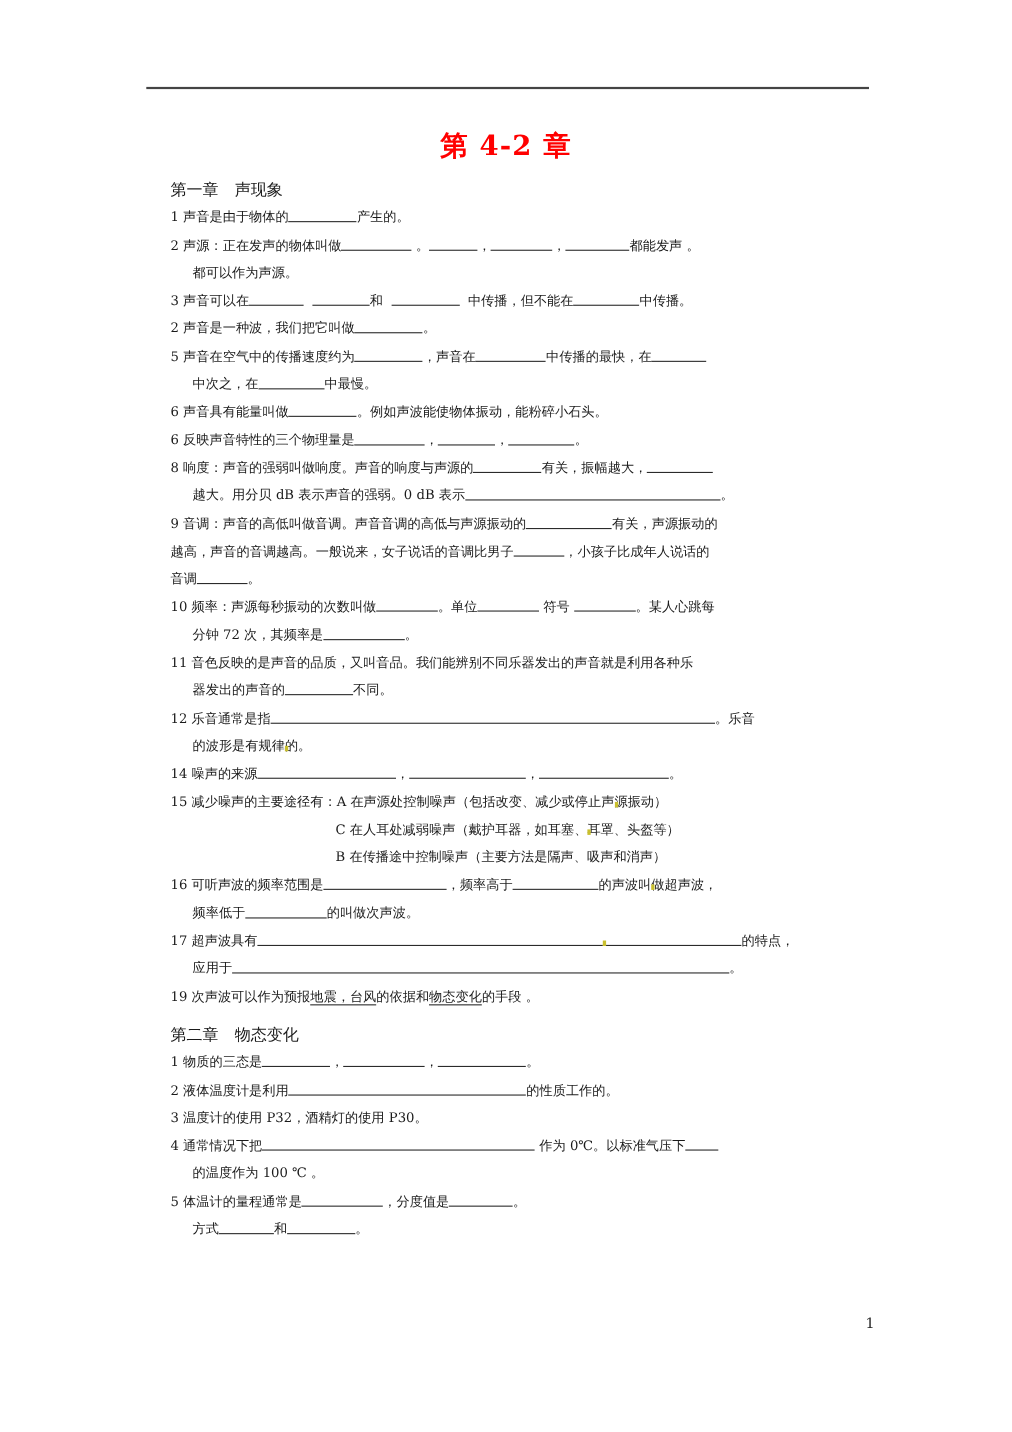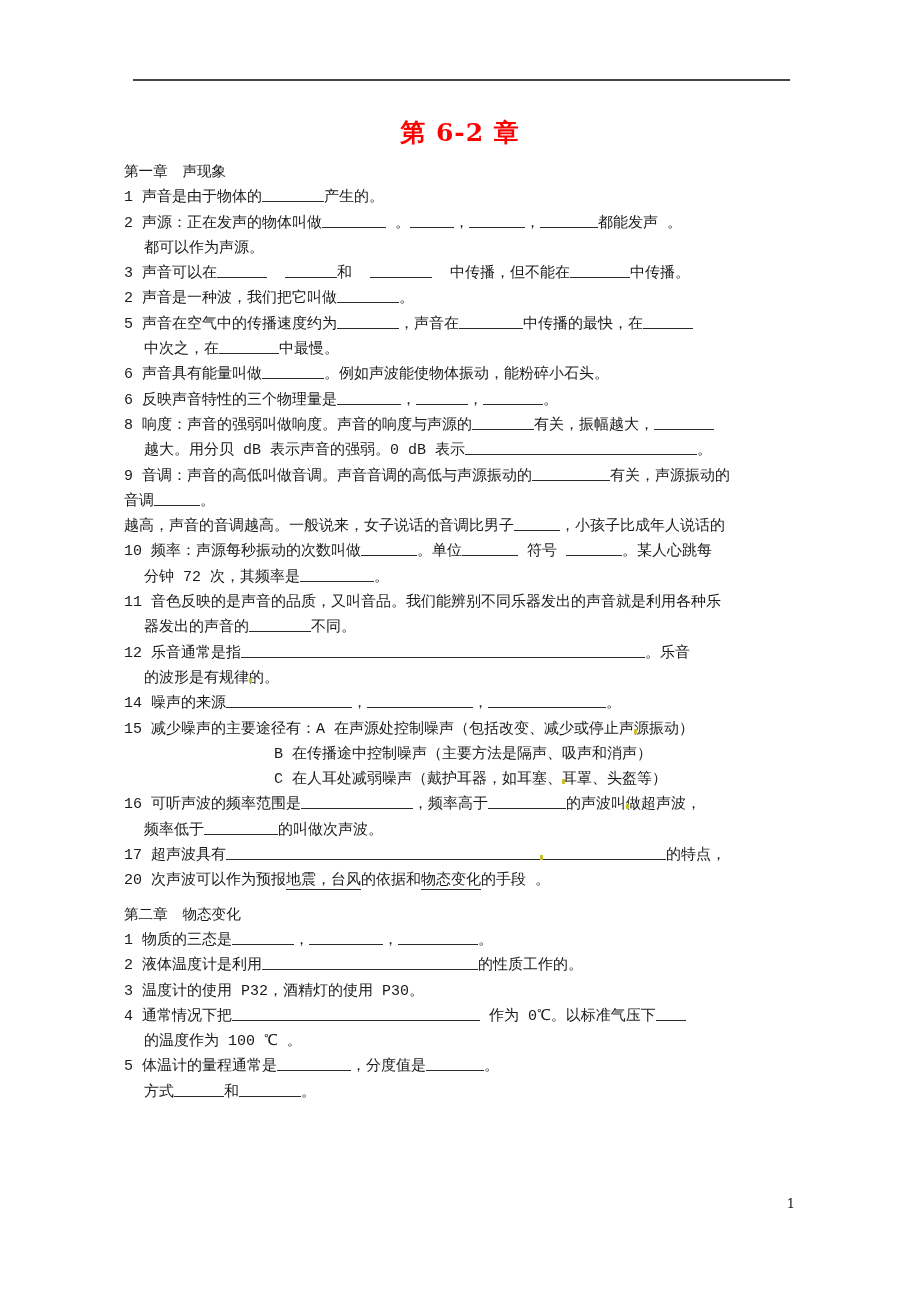--- a/index.html
+++ b/index.html
@@ -39,34 +39,33 @@
     text-align: center;
     color: #ff0000;
     font-size: 25px;
     font-weight: bold;
     letter-spacing: 1px;
     font-family: "DejaVu Serif", "Liberation Serif", serif;
   }
   
   .body-block {
     position: absolute;
-    left: 124px;
+    left: 155px;
     top: 160px;
     width: 662px;
     font-size: 14.6px;
     line-height: 25.3px;
-    font-family: Liberation Mono, monospace;
   }
   .sec-head {
     font-size: 14.6px;
     line-height: 25.3px;
     white-space: pre;
   }
   .item {
-    font-size: 15px;
+    font-size: 12px;
     line-height: 25.3px;
   }
   .item .ln {
     display: block;
     white-space: pre;
   }
   
   .ln.ind1 { padding-left: 20px; }
   .ln.ind0 { padding-left: 0px; }
   .ln.subabc { padding-left: 150px; }
@@ -108,21 +107,21 @@
     color: #222;
   }
 </style>
 </head>
 <body>
 
 <div class="page">
 
   <div class="header-rule"></div>
 
-  <div class="doc-title">第 6-2 章</div>
+  <div class="doc-title">第 4-2 章</div>
 
   <div class="body-block">
 
     <div class="sec-head">第一章　声现象</div>
 
     <div id="ch1-items">
         <div class="item">
           <span class="ln "><span>1 声音是由于物体的</span><span class="bl" style="width: 62px;"></span><span>产生的。</span></span>
         </div>
         <div class="item">
@@ -144,52 +143,53 @@
         </div>
         <div class="item">
           <span class="ln "><span>6 反映声音特性的三个物理量是</span><span class="bl" style="width: 64px;"></span><span>，</span><span class="bl" style="width: 52px;"></span><span>，</span><span class="bl" style="width: 60px;"></span><span>。</span></span>
         </div>
         <div class="item">
           <span class="ln "><span>8 响度：声音的强弱叫做响度。声音的响度与声源的</span><span class="bl" style="width: 62px;"></span><span>有关，振幅越大，</span><span class="bl" style="width: 60px;"></span></span>
           <span class="ln ind1"><span>越大。用分贝 dB 表示声音的强弱。0 dB 表示</span><span class="bl" style="width: 232px;"></span><span>。</span></span>
         </div>
         <div class="item">
           <span class="ln "><span>9 音调：声音的高低叫做音调。声音音调的高低与声源振动的</span><span class="bl" style="width: 78px;"></span><span>有关，声源振动的</span></span>
+          <span class="ln ind0"><span>越高，声音的音调越高。一般说来，女子说话的音调比男子</span><span class="bl" style="width: 46px;"></span><span>，小孩子比成年人说话的</span></span>
           <span class="ln ind0"><span>音调</span><span class="bl" style="width: 46px;"></span><span>。</span></span>
-          <span class="ln ind0"><span>越高，声音的音调越高。一般说来，女子说话的音调比男子</span><span class="bl" style="width: 46px;"></span><span>，小孩子比成年人说话的</span></span>
         </div>
         <div class="item">
           <span class="ln "><span>10 频率：声源每秒振动的次数叫做</span><span class="bl" style="width: 56px;"></span><span>。单位</span><span class="bl" style="width: 56px;"></span><span> 符号 </span><span class="bl" style="width: 56px;"></span><span>。某人心跳每</span></span>
           <span class="ln ind1"><span>分钟 72 次，其频率是</span><span class="bl" style="width: 74px;"></span><span>。</span></span>
         </div>
         <div class="item">
           <span class="ln "><span>11 音色反映的是声音的品质，又叫音品。我们能辨别不同乐器发出的声音就是利用各种乐</span></span>
           <span class="ln ind1"><span>器发出的声音的</span><span class="bl" style="width: 62px;"></span><span>不同。</span></span>
         </div>
         <div class="item">
           <span class="ln "><span>12 乐音通常是指</span><span class="bl" style="width: 404px;"></span><span>。乐音</span></span>
           <span class="ln ind1"><span>的波形是有规律</span><span class="speck"></span><span>的。</span></span>
         </div>
         <div class="item">
           <span class="ln "><span>14 噪声的来源</span><span class="bl" style="width: 126px;"></span><span>，</span><span class="bl" style="width: 106px;"></span><span>，</span><span class="bl" style="width: 118px;"></span><span>。</span></span>
         </div>
         <div class="item">
           <span class="ln "><span>15 减少噪声的主要途径有：A 在声源处控制噪声（包括改变、减少或停止声</span><span class="speck"></span><span>源振动）</span></span>
+          <span class="ln subabc"><span>C 在人耳处减弱噪声（戴护耳器，如耳塞、</span><span class="speck"></span><span>耳罩、头盔等）</span></span>
           <span class="ln subabc"><span>B 在传播途中控制噪声（主要方法是隔声、吸声和消声）</span></span>
-          <span class="ln subabc"><span>C 在人耳处减弱噪声（戴护耳器，如耳塞、</span><span class="speck"></span><span>耳罩、头盔等）</span></span>
         </div>
         <div class="item">
           <span class="ln "><span>16 可听声波的频率范围是</span><span class="bl" style="width: 112px;"></span><span>，频率高于</span><span class="bl" style="width: 78px;"></span><span>的声波叫</span><span class="speck"></span><span>做超声波，</span></span>
           <span class="ln ind1"><span>频率低于</span><span class="bl" style="width: 74px;"></span><span>的叫做次声波。</span></span>
         </div>
         <div class="item">
           <span class="ln "><span>17 超声波具有</span><span class="bl" style="width: 314px;"></span><span class="speck"></span><span class="bl" style="width: 126px;"></span><span>的特点，</span></span>
-        </div>
-        <div class="item">
-          <span class="ln "><span>20 次声波可以作为预报</span><span class="ul">地震，台风</span><span>的依据和</span><span class="ul">物态变化</span><span>的手段 。</span></span>
+          <span class="ln ind1"><span>应用于</span><span class="bl" style="width: 452px;"></span><span>。</span></span>
+        </div>
+        <div class="item">
+          <span class="ln "><span>19 次声波可以作为预报</span><span class="ul">地震，台风</span><span>的依据和</span><span class="ul">物态变化</span><span>的手段 。</span></span>
         </div>
       </div>
 
     <div class="ch2 sec-head">第二章　物态变化</div>
 
     <div id="ch2-items">
         <div class="item">
           <span class="ln "><span>1 物质的三态是</span><span class="bl" style="width: 62px;"></span><span>，</span><span class="bl" style="width: 74px;"></span><span>，</span><span class="bl" style="width: 80px;"></span><span>。</span></span>
         </div>
         <div class="item">

